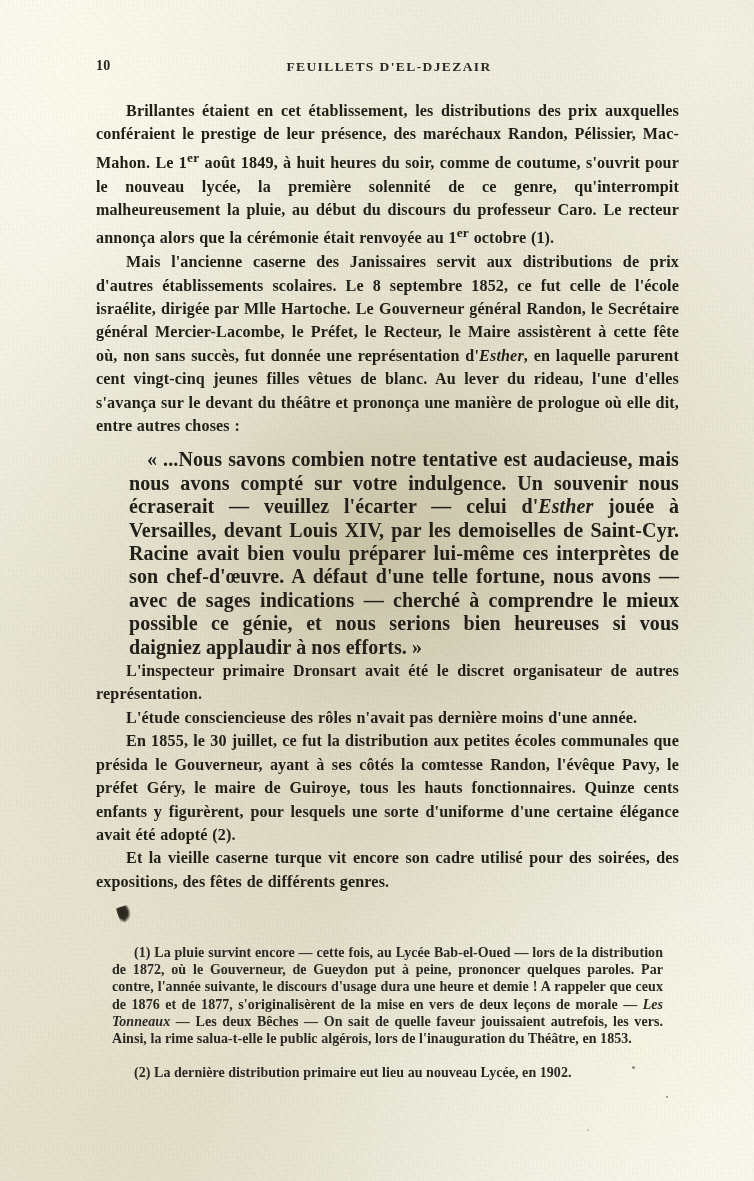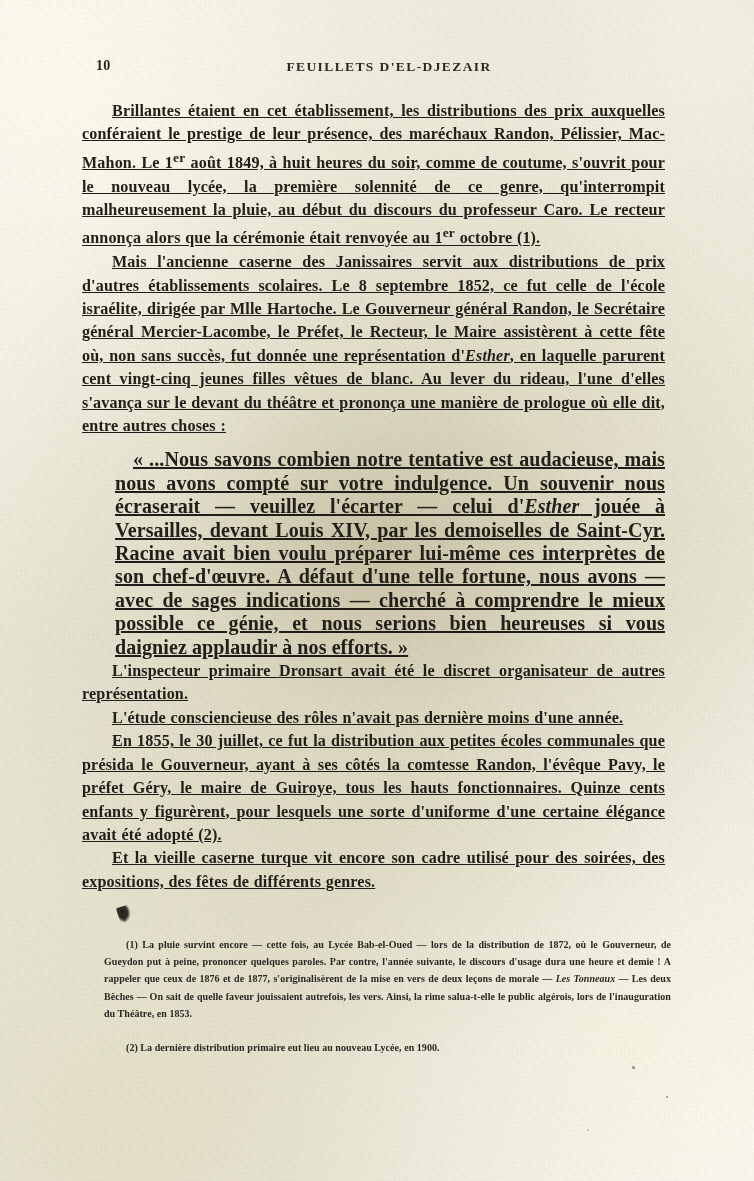--- a/index.html
+++ b/index.html
@@ -66,24 +66,23 @@
     text-align: center;
     font-size: 13.5px;
     font-weight: bold;
     letter-spacing: 1.4px;
     color: #2b2925;
     transform: translateX(12px);
   }
 
   .body {
     position: absolute;
-    left: 82px;
+    left: 96px;
     top: 99px;
     width: 583px;
-    text-decoration: underline;
   }
 
   p.para {
     margin: 0;
     font-size: 16.1px;
     line-height: 23.4px;
     text-align: justify;
     text-indent: 30px;
     font-weight: bold;
     letter-spacing: 0.15px;
@@ -114,22 +113,22 @@
     font-weight: bold;
   }
 
   .footnotes {
     position: absolute;
     left: 96px;
     top: 928px;
     width: 583px;
   }
   .fn {
-    margin: 8px;
-    font-size: 10px;
+    margin: 16px;
+    font-size: 14px;
     line-height: 17.2px;
     text-align: justify;
     text-indent: 22px;
     font-weight: bold;
     letter-spacing: 0.05px;
     color: #2a2822;
   }
   .fn.second { margin-top: 17px; }
   .fn em {
     font-style: italic;
@@ -198,20 +197,20 @@
     <p class="para">L'étude consciencieuse des rôles n'avait pas dernière moins d'une année.</p>
     <p class="para">En 1855, le 30 juillet, ce fut la distribution aux petites écoles communales que présida le Gouverneur, ayant à ses côtés la comtesse Randon, l'évêque Pavy, le préfet Géry, le maire de Guiroye, tous les hauts fonctionnaires. Quinze cents enfants y figurèrent, pour lesquels une sorte d'uniforme d'une certaine élégance avait été adopté (2).</p>
     <p class="para">Et la vieille caserne turque vit encore son cadre utilisé pour des soirées, des expositions, des fêtes de différents genres.</p>
 
   </div>
 
   <div class="inkblot"></div>
 
   <div class="footnotes">
     <p class="fn">(1)  La pluie survint encore — cette fois, au Lycée Bab-el-Oued — lors de la distribution de 1872, où le Gouverneur, de Gueydon put à peine, prononcer quelques paroles. Par contre, l'année suivante, le discours d'usage dura une heure et demie ! A rappeler que ceux de 1876 et de 1877, s'originalisèrent de la mise en vers de deux leçons de morale — <em class="ital">Les Tonneaux</em> — Les deux Bêches — On sait de quelle faveur jouissaient autrefois, les vers. Ainsi, la rime salua-t-elle le public algérois, lors de l'inauguration du Théâtre, en 1853.</p>
-    <p class="fn second">(2) La dernière distribution primaire eut lieu au nouveau Lycée, en 1900.</p>
+    <p class="fn second">(2) La dernière distribution primaire eut lieu au nouveau Lycée, en 1902.</p>
   </div>
 
   <div class="speck" style="left:632px; top:1066px;"></div>
   <div class="speck" style="left:666px; top:1096px; width:2px; height:2px;"></div>
   <div class="speck" style="left:587px; top:1129px; width:2px; height:2px; opacity:0.6;"></div>
 
 </div>
 
 </body></html>

